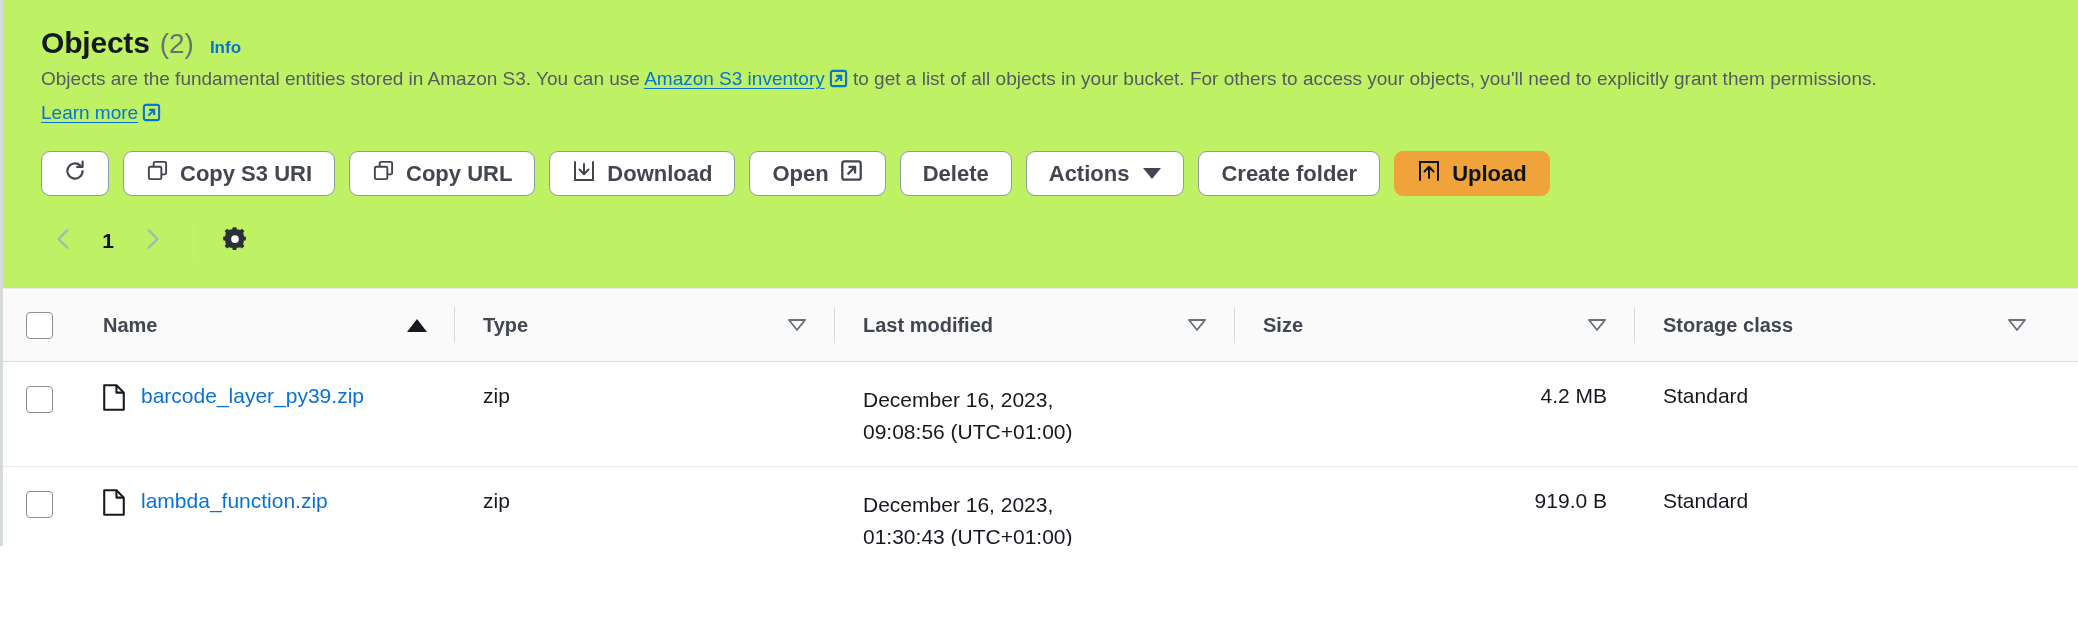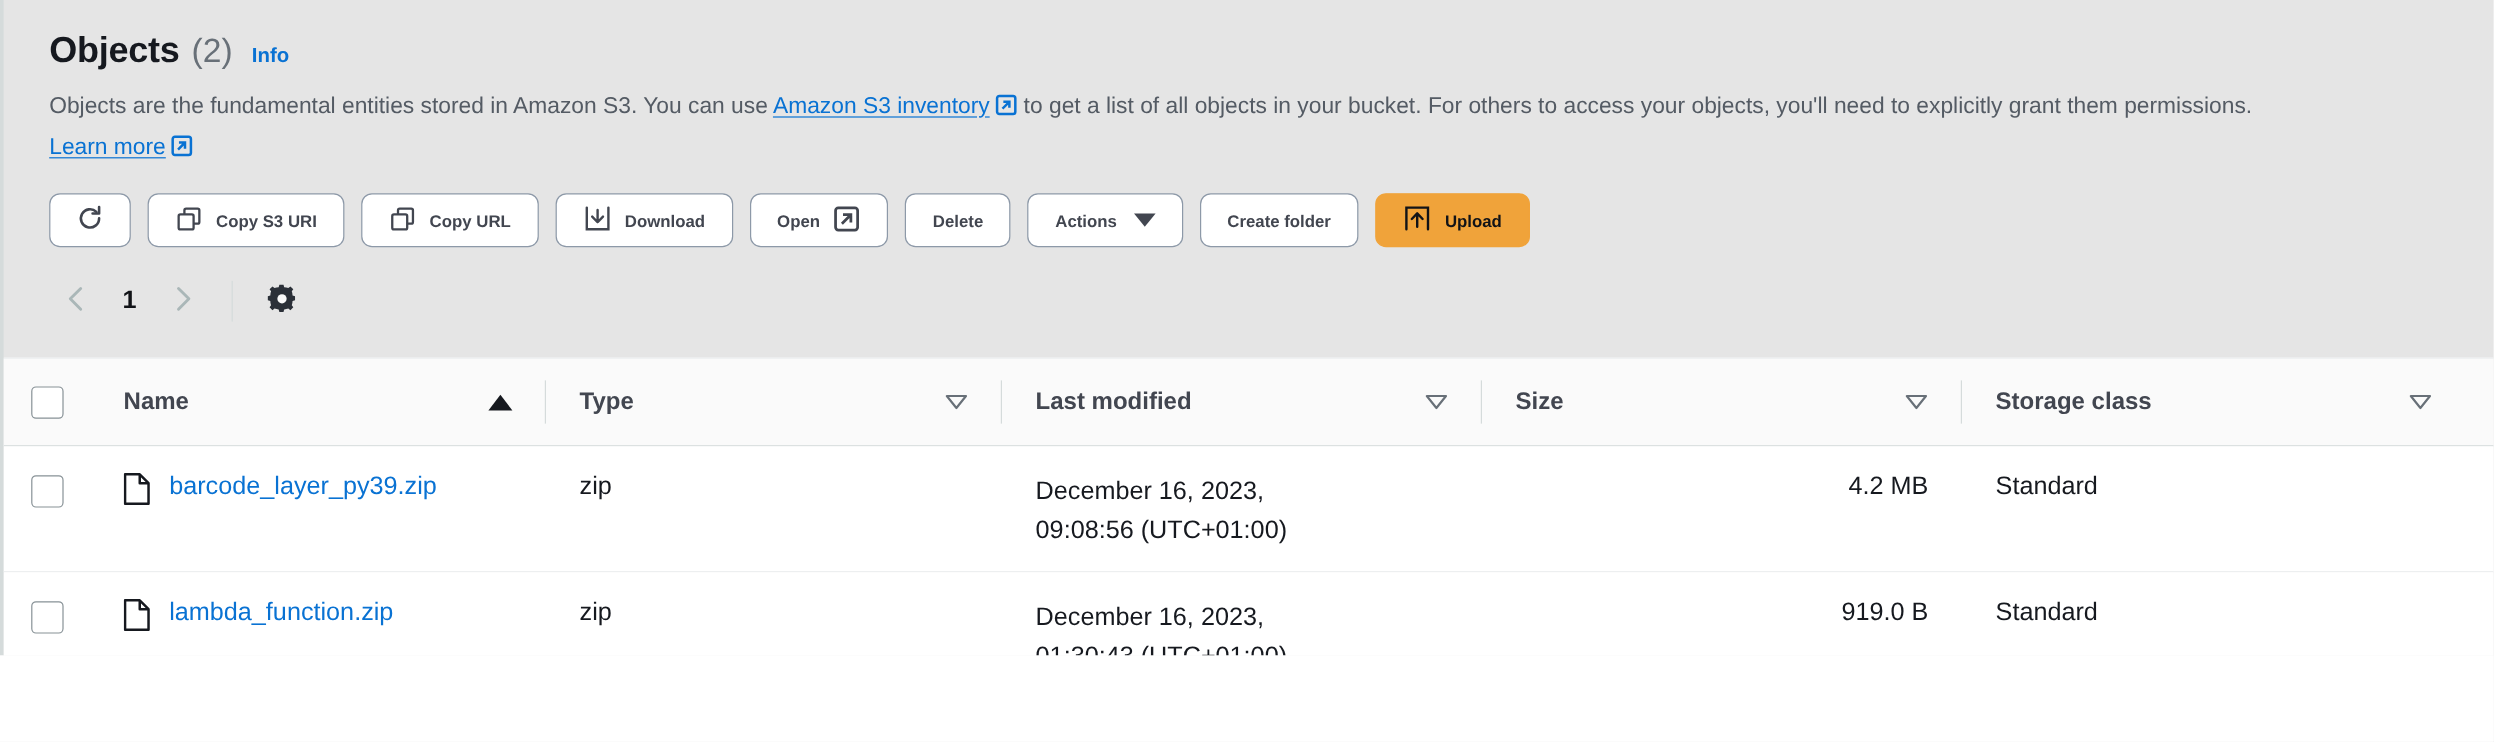--- a/index.html
+++ b/index.html
@@ -13,21 +13,21 @@
     height: 618px;
     overflow: hidden;
     color: #16191f;
     -webkit-font-smoothing: antialiased;
   }
 
   .panel {
     position: relative;
     width: 2078px;
     height: 546px;
-    background: #e5e5e5;
+    background: #bef264;
     box-sizing: border-box;
     border-left: 3px solid #d5dbdb;
     overflow: hidden;
   }
 
   
   .header {
     padding: 26px 0 0 38px;
   }
   .title-row {
@@ -47,21 +47,21 @@
     color: #687078;
   }
   .info-link {
     font-size: 17px;
     font-weight: bold;
     color: #0972d3;
     margin-left: 6px;
     cursor: pointer;
   }
   .description {
-    margin-top: 13px;
+    margin-top: 3px;
     font-size: 19px;
     line-height: 31px;
     color: #545b64;
     max-width: 1940px;
   }
   .inline-link {
     color: #0972d3;
     text-decoration: underline;
     text-underline-offset: 3px;
     cursor: pointer;
@@ -83,21 +83,21 @@
   .btn {
     display: inline-flex;
     align-items: center;
     justify-content: center;
     gap: 11px;
     height: 45px;
     padding: 0 22px;
     background: #ffffff;
     border: 1px solid #8d99a8;
     border-radius: 9px;
-    font-size: 14px;
+    font-size: 22px;
     font-weight: bold;
     color: #424650;
     cursor: pointer;
     box-sizing: border-box;
     white-space: nowrap;
     font-family: "Liberation Sans", sans-serif;
   }
   .btn.icon-only {
     width: 68px;
     padding: 0;

